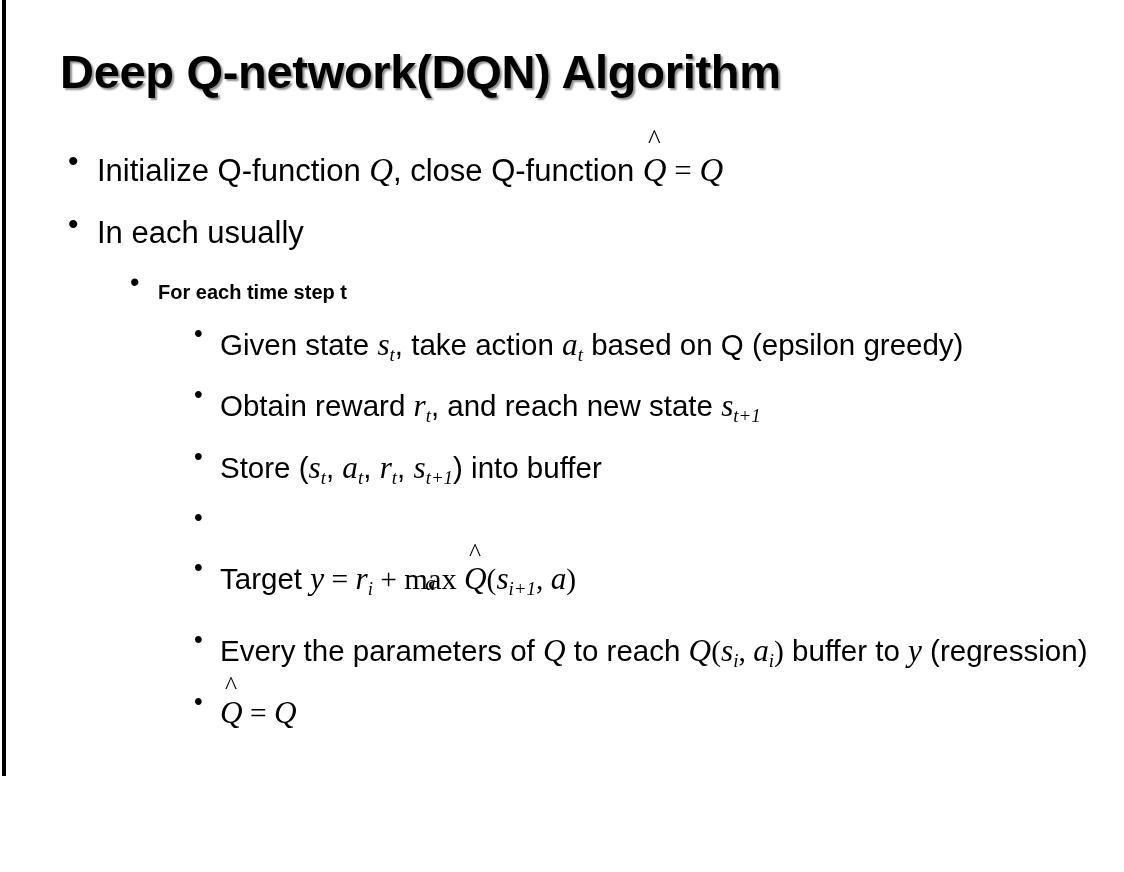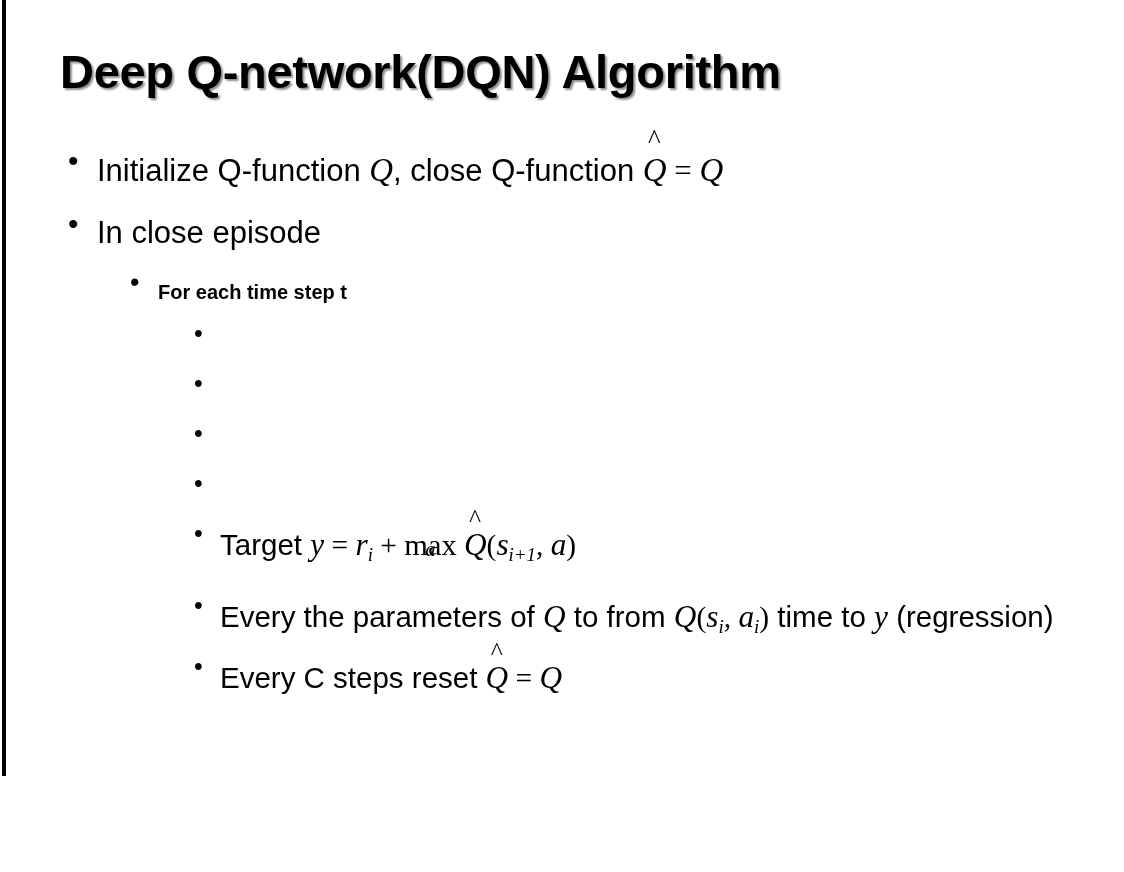--- a/index.html
+++ b/index.html
@@ -146,53 +146,56 @@
 
   <div id="body-list">
 
     <div class="bullet-row lvl1">
       <span class="bullet-dot">•</span>
       <span class="bullet-text"><span>Initialize Q-function </span><span class="m">Q</span><span>, close Q-function </span><span class="hatq"><span class="hat">^</span><span>Q</span></span><span class="mup"> = </span><span class="m">Q</span></span>
     </div>
 
     <div class="bullet-row lvl1">
       <span class="bullet-dot">•</span>
-      <span class="bullet-text">In close episode</span>
+      <span class="bullet-text">In each usually</span>
     </div>
 
     <div class="bullet-row lvl2">
       <span class="bullet-dot">•</span>
       <span class="bullet-text">For each time step t</span>
     </div>
 
     <div class="bullet-row lvl3">
       <span class="bullet-dot">•</span>
-    </div>
-
-    <div class="bullet-row lvl3">
-      <span class="bullet-dot">•</span>
-    </div>
-
-    <div class="bullet-row lvl3">
-      <span class="bullet-dot">•</span>
+      <span class="bullet-text"><span>Given state </span><span class="m">s</span><span class="sub">t</span><span>, take action </span><span class="m">a</span><span class="sub">t</span><span> based on Q (epsilon greedy)</span></span>
+    </div>
+
+    <div class="bullet-row lvl3">
+      <span class="bullet-dot">•</span>
+      <span class="bullet-text"><span>Obtain reward </span><span class="m">r</span><span class="sub">t</span><span>, and reach new state </span><span class="m">s</span><span class="sub">t+1</span></span>
+    </div>
+
+    <div class="bullet-row lvl3">
+      <span class="bullet-dot">•</span>
+      <span class="bullet-text"><span>Store (</span><span class="m">s</span><span class="sub">t</span><span>, </span><span class="m">a</span><span class="sub">t</span><span>, </span><span class="m">r</span><span class="sub">t</span><span>, </span><span class="m">s</span><span class="sub">t+1</span><span>) into buffer</span></span>
     </div>
 
     <div class="bullet-row lvl3">
       <span class="bullet-dot">•</span>
     </div>
 
     <div class="bullet-row lvl3" style="min-height:72px;">
       <span class="bullet-dot">•</span>
       <span class="bullet-text"><span>Target </span><span class="m">y</span><span class="mup"> = </span><span class="m">r</span><span class="sub">i</span><span class="mup"> + </span><span class="maxop"><span>max</span><span class="under">a</span></span><span class="mup">&nbsp;</span><span class="hatq"><span class="hat">^</span><span>Q</span></span><span class="mup">(</span><span class="m">s</span><span class="sub">i+1</span><span class="mup">, </span><span class="m">a</span><span class="mup">)</span></span>
     </div>
 
     <div class="bullet-row lvl3">
       <span class="bullet-dot">•</span>
-      <span class="bullet-text"><span>Every the parameters of </span><span class="m">Q</span><span> to from </span><span class="m">Q</span><span class="mup">(</span><span class="m">s</span><span class="sub">i</span><span class="mup">, </span><span class="m">a</span><span class="sub">i</span><span class="mup">)</span><span> time to </span><span class="m">y</span><span> (regression)</span></span>
-    </div>
-
-    <div class="bullet-row lvl3">
-      <span class="bullet-dot">•</span>
-      <span class="bullet-text"><span>Every C steps reset </span><span class="hatq"><span class="hat">^</span><span>Q</span></span><span class="mup"> = </span><span class="m">Q</span></span>
+      <span class="bullet-text"><span>Every the parameters of </span><span class="m">Q</span><span> to reach </span><span class="m">Q</span><span class="mup">(</span><span class="m">s</span><span class="sub">i</span><span class="mup">, </span><span class="m">a</span><span class="sub">i</span><span class="mup">)</span><span> buffer to </span><span class="m">y</span><span> (regression)</span></span>
+    </div>
+
+    <div class="bullet-row lvl3">
+      <span class="bullet-dot">•</span>
+      <span class="bullet-text"><span class="hatq"><span class="hat">^</span><span>Q</span></span><span class="mup"> = </span><span class="m">Q</span></span>
     </div>
 
   </div>
 </div>
 
 </body></html>

